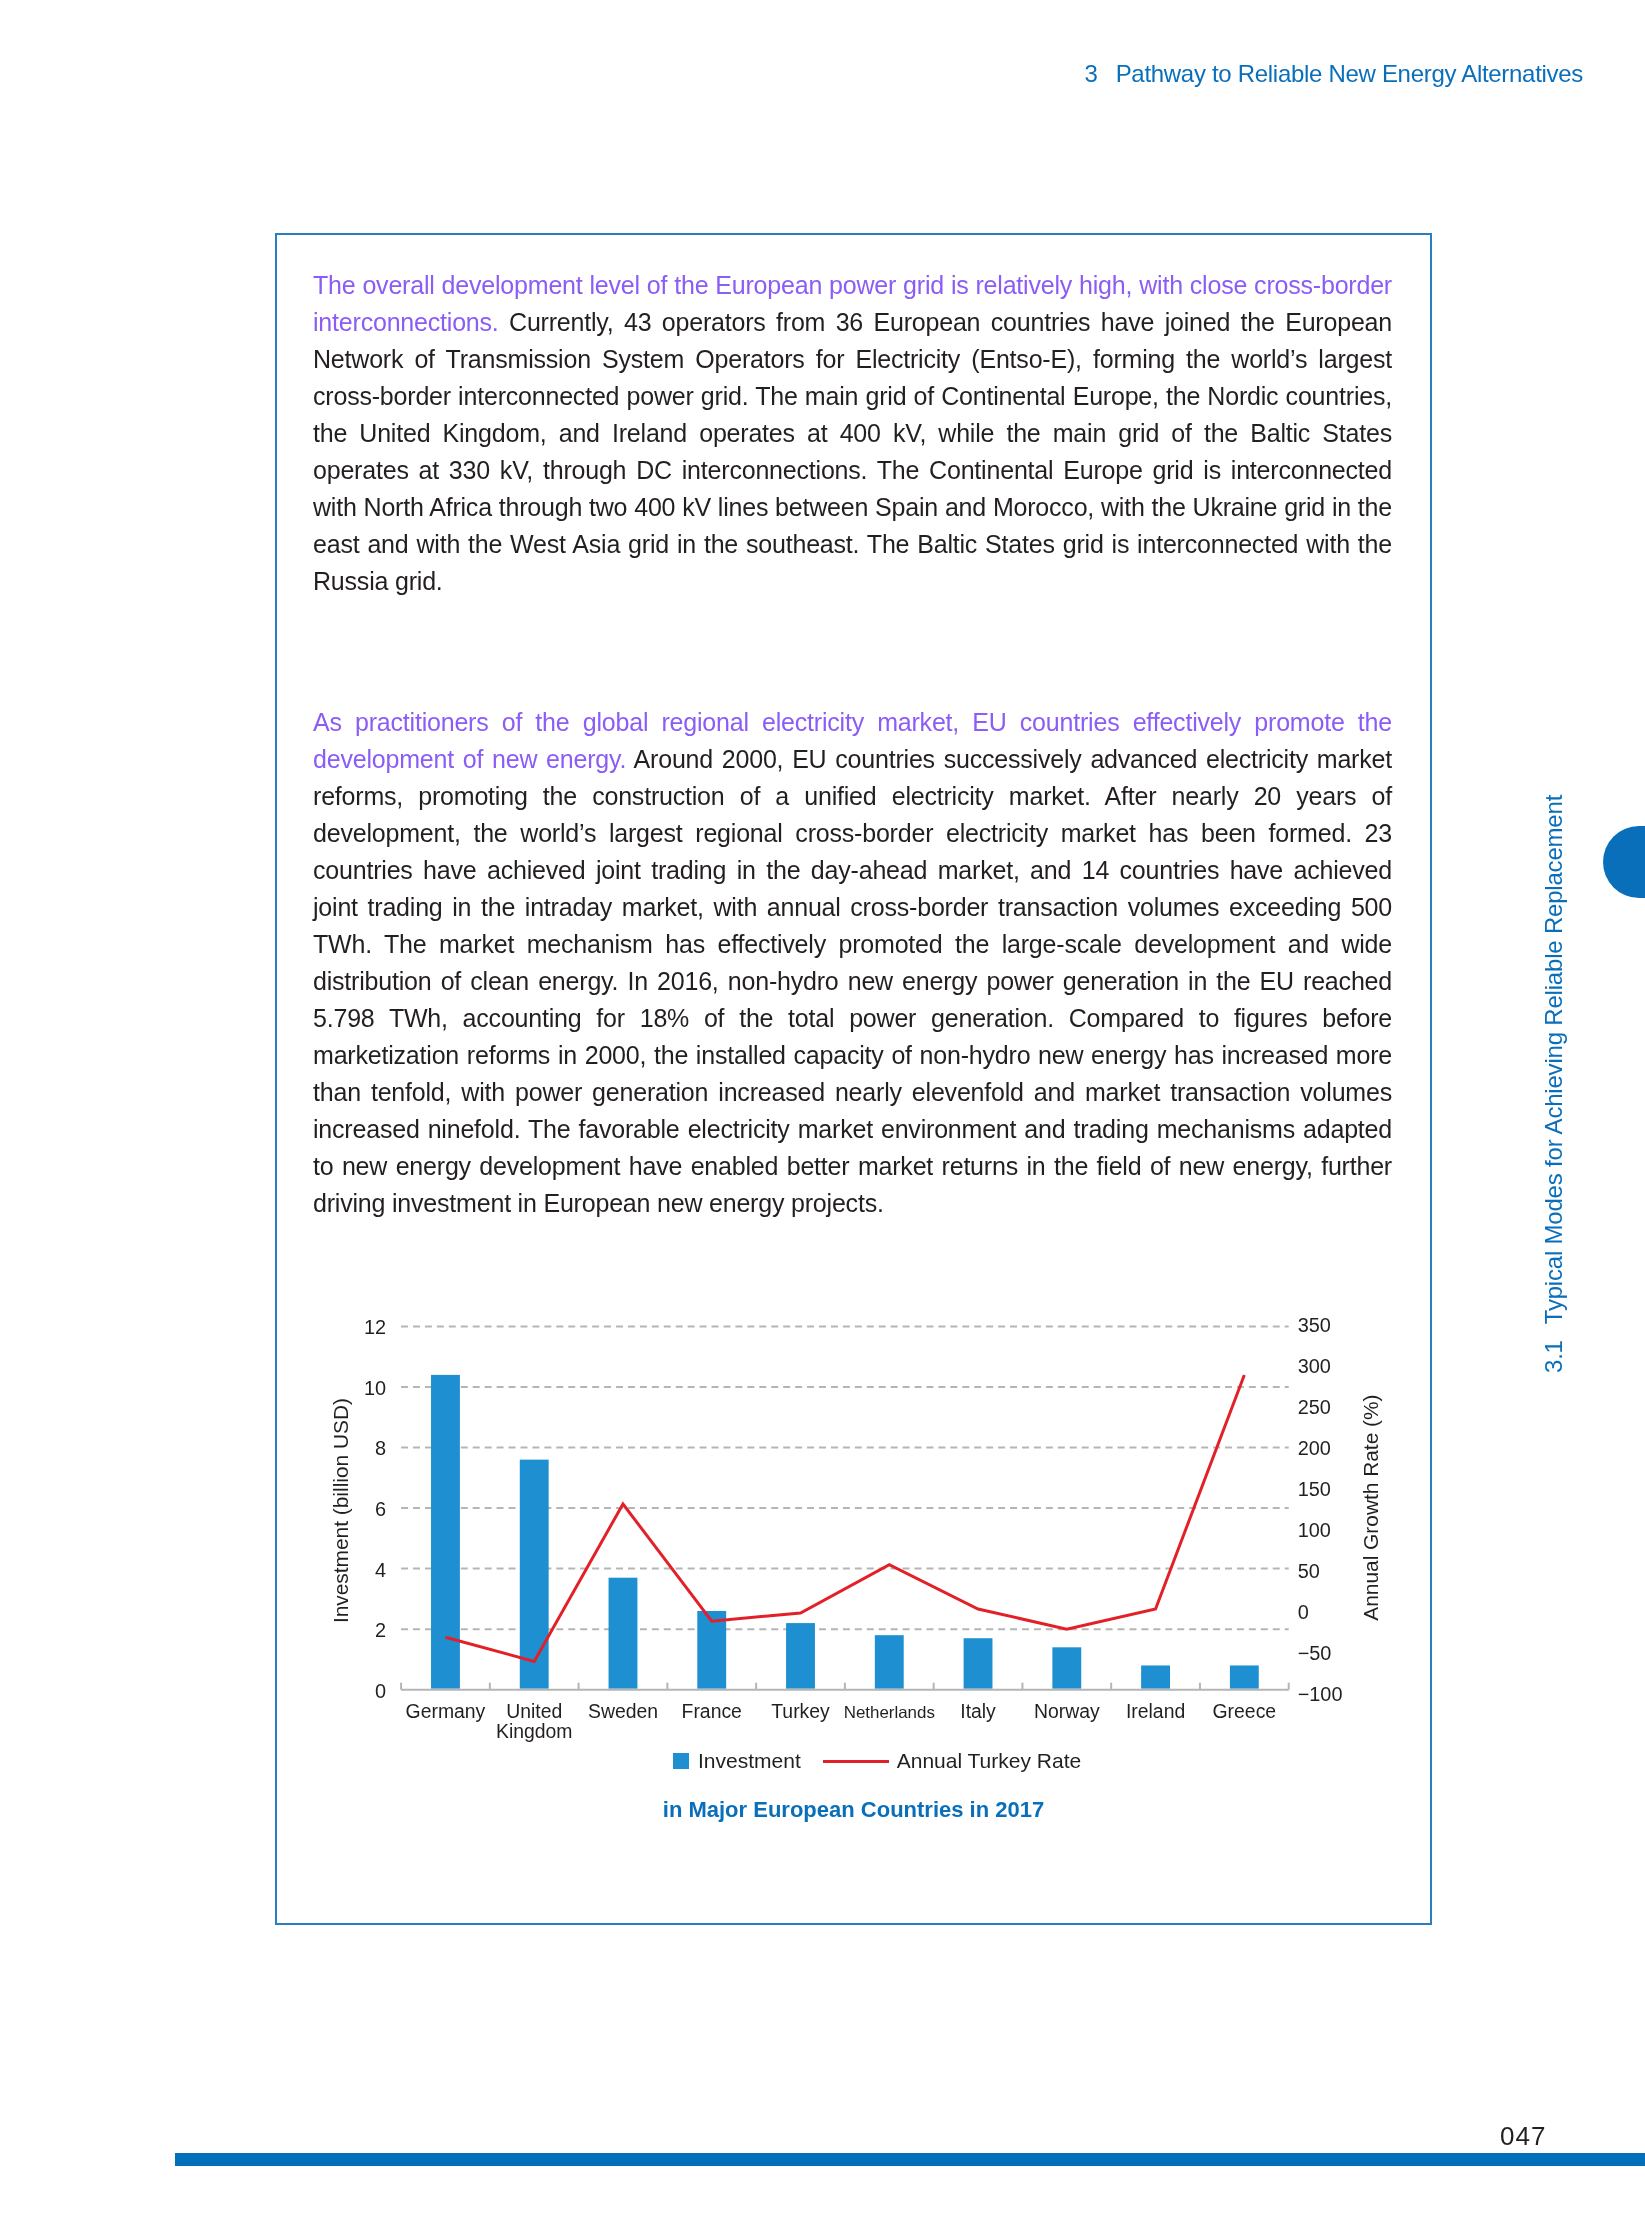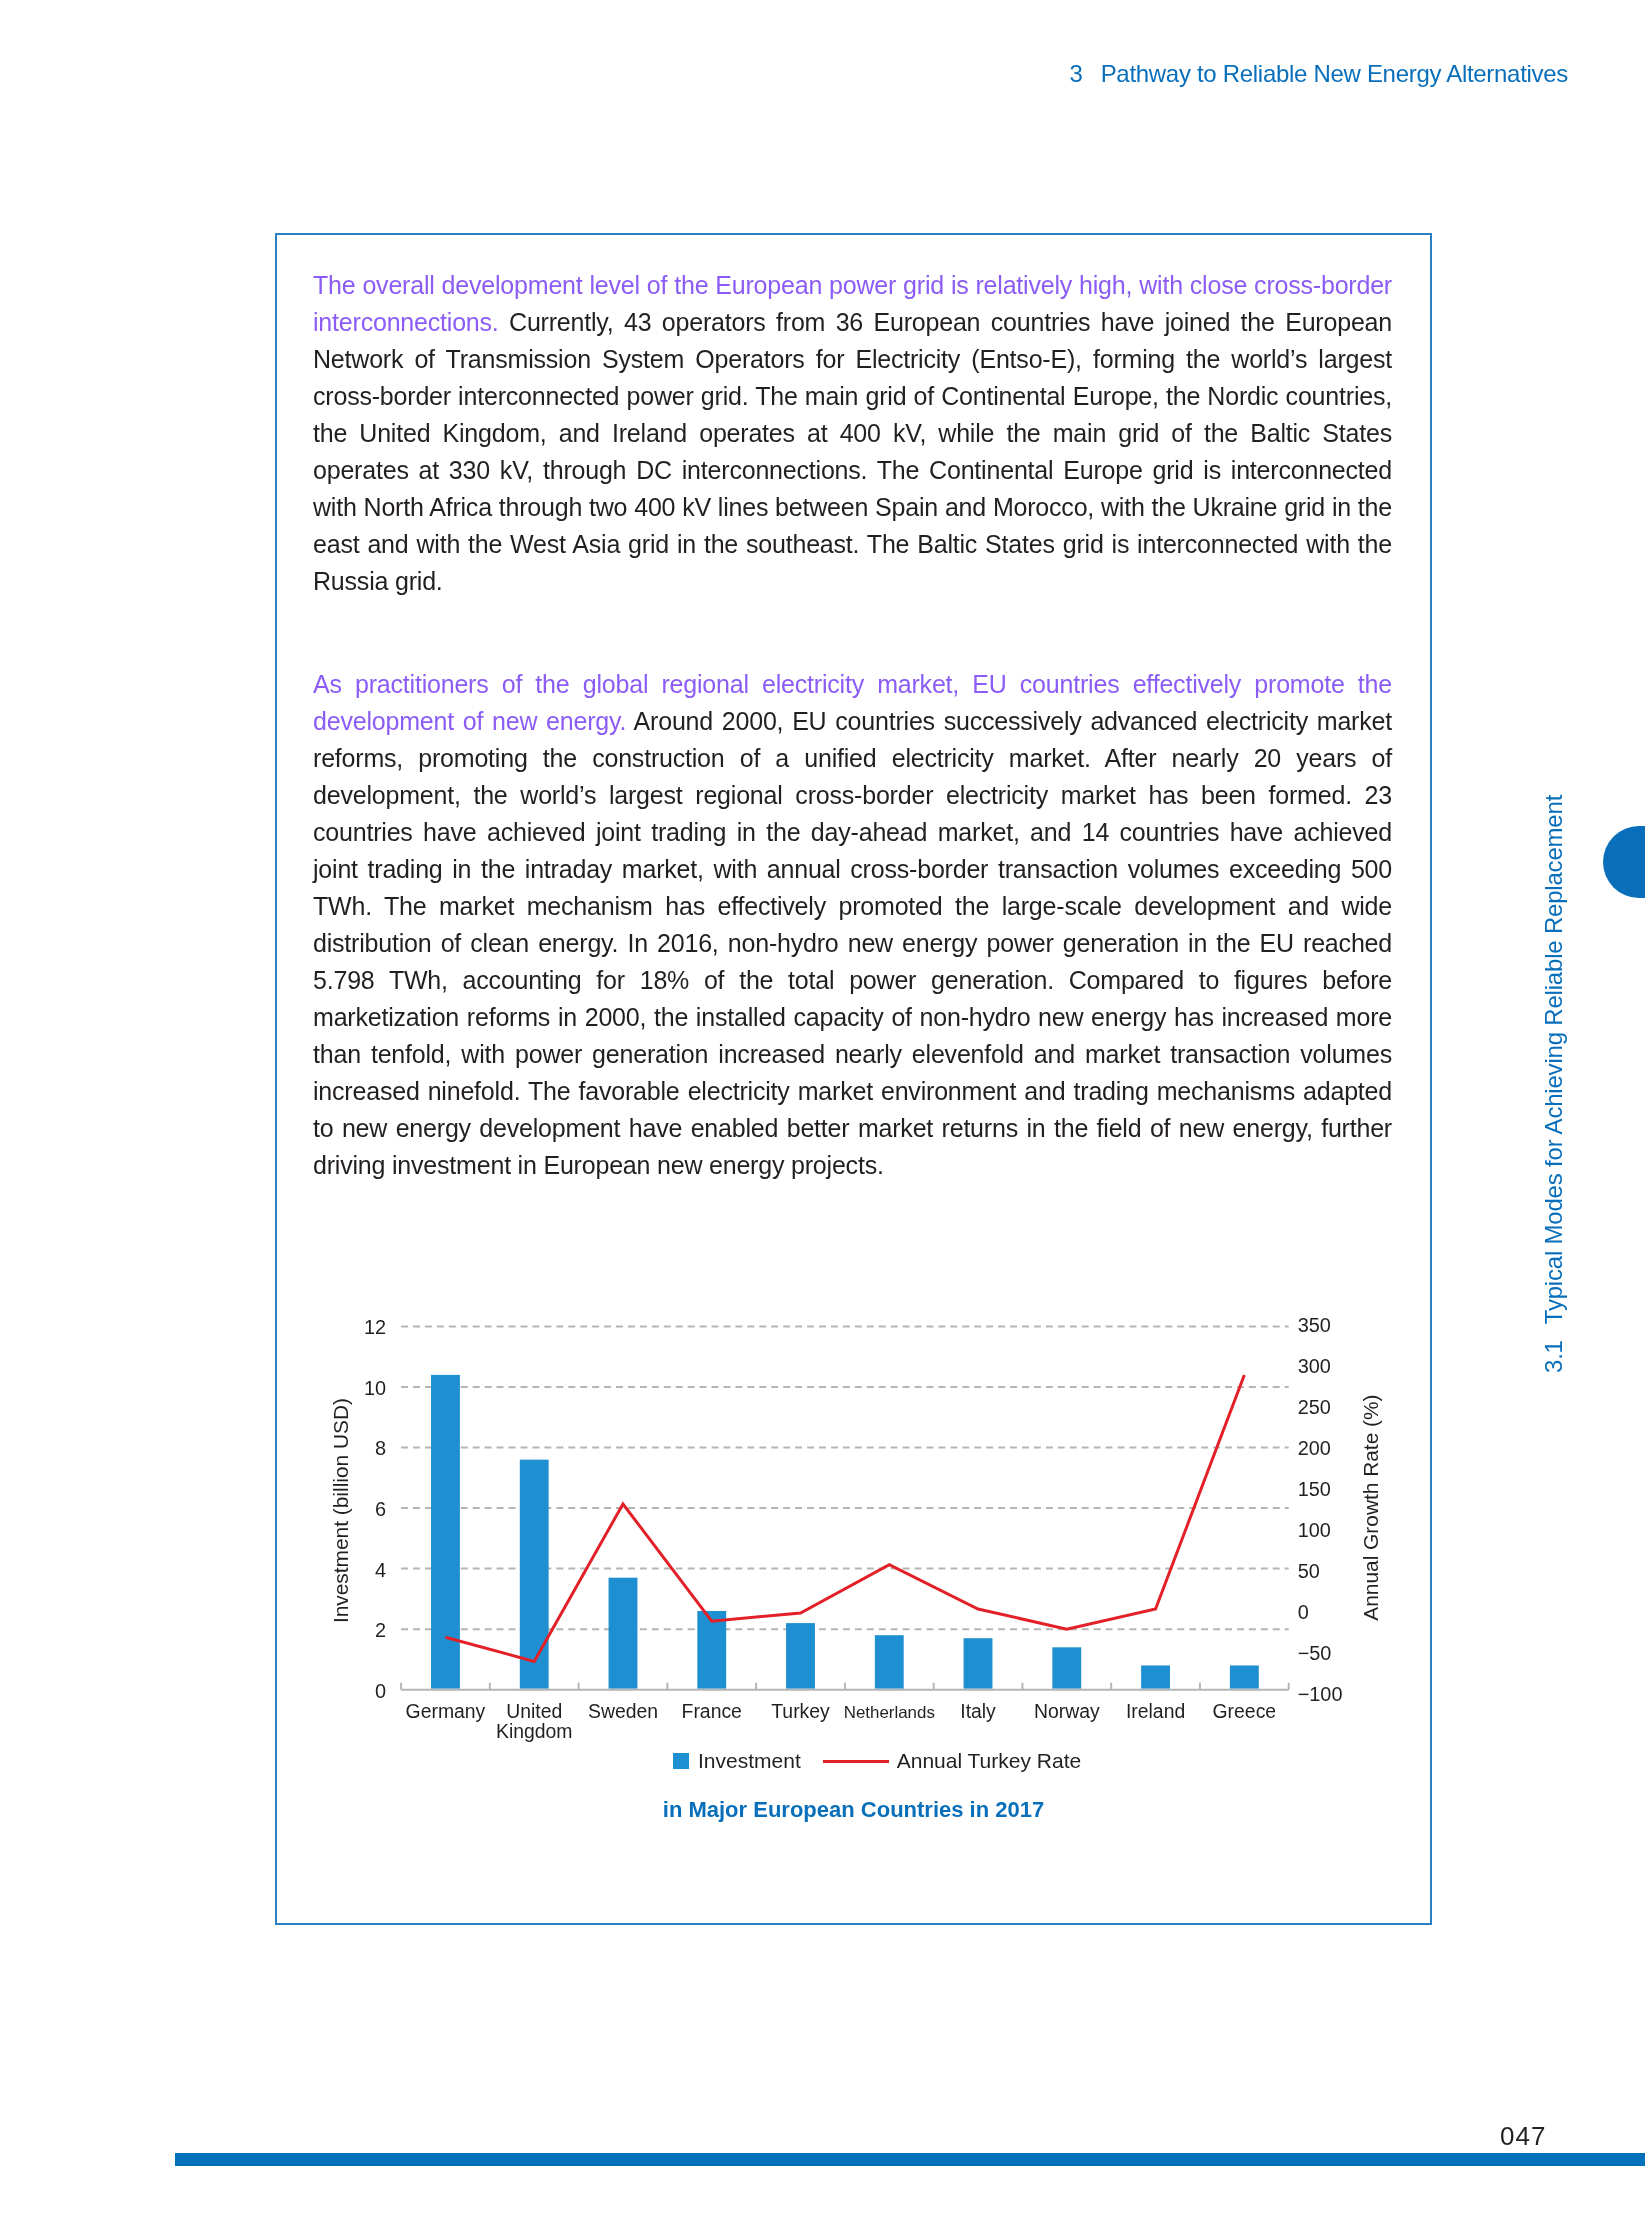--- a/index.html
+++ b/index.html
@@ -1,33 +1,33 @@
 <!DOCTYPE html>
 <html><head>
 <meta charset="utf-8">
 <style>
   html, body { margin:0; padding:0; background:#ffffff; }
   body { width:1646px; height:2233px; position:relative; overflow:hidden;
          font-family:"Liberation Sans", sans-serif; color:#231f20; }
-  .running-head { position:absolute; top:60px; right:78px; font-size:24px; color:#0a6fba;
+  .running-head { position:absolute; top:60px; right:63px; font-size:24px; color:#0a6fba;
                   letter-spacing:-0.3px; white-space:nowrap; }
   .running-head .num { margin-right:18px; }
   .side-tab { position:absolute; left:1603px; top:826px; width:86px; height:72px;
               border-radius:36px; background:#0a6fba; }
   .side-text { position:absolute; left:1540px; top:1373px; transform-origin:0 0;
                transform:rotate(-90deg); font-size:24px; color:#0a6fba; white-space:nowrap;
                letter-spacing:-0.2px; }
   .side-text .num { margin-right:16px; }
   .box { position:absolute; left:275px; top:233px; width:1157px; height:1692px;
          border:2px solid #2a7fc2; box-sizing:border-box; }
   .text-block { position:absolute; left:313px; width:1079px; font-size:25px; line-height:37px;
                 text-align:justify; color:#231f20; letter-spacing:-0.2px; }
   .text-block .lead { color:#8b5cf6; font-weight:normal; }
   #para1 { top:267px; }
-  #para2 { top:666px; }
+  #para2 { top:704px; }
   #chart { position:absolute; left:0; top:0; }
   .legend { position:absolute; top:1747px; left:633px; height:28px; font-size:21px; color:#231f20;
             display:flex; align-items:center; white-space:nowrap;margin-left:40px; }
   .legend .sw-bar { width:16px; height:16px; background:#1e8fd0; margin-right:9px; }
   .legend .sw-line { width:66px; height:3px; background:#e32028; margin:0 8px 0 22px; }
   .caption { position:absolute; left:275px; width:1157px; top:1795px; text-align:center;
              color:#0a6fba; font-weight:bold; font-size:22px; line-height:29px; }
   .caption .fig { margin-right:22px; }
   .page-num { position:absolute; left:1500px; top:2111px; font-size:26px; color:#231f20; letter-spacing:1px;margin-top:10px; }
   .bottom-bar { position:absolute; left:175px; top:2153px; width:1471px; height:13px; background:#0070bb; }

